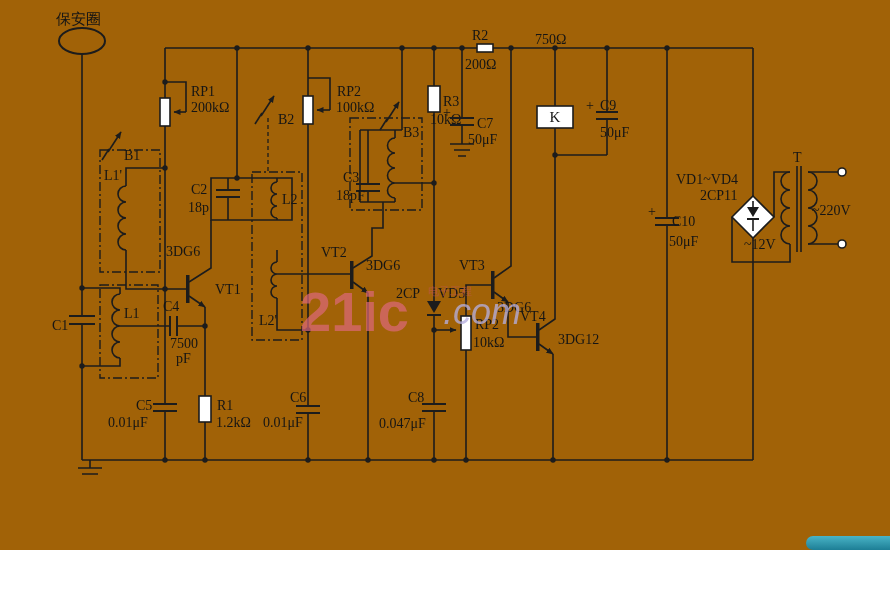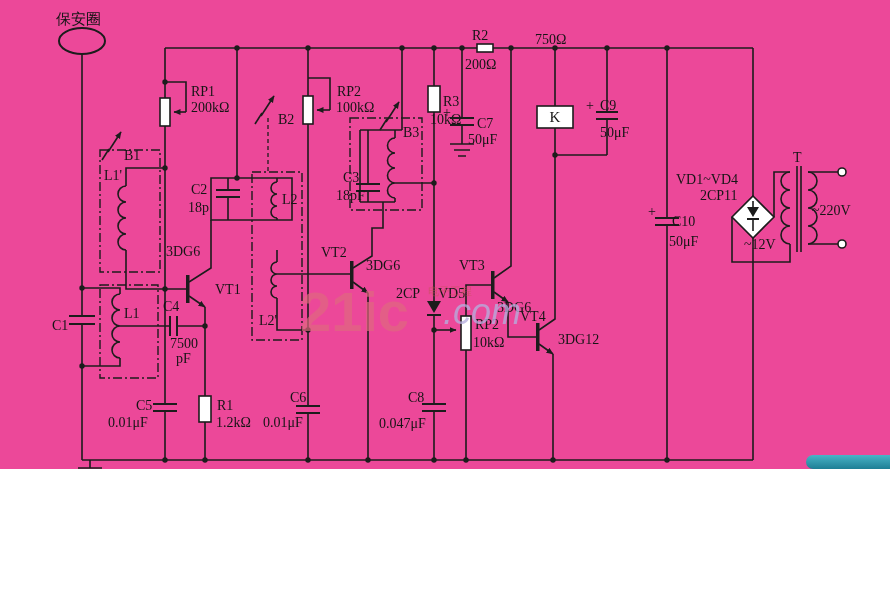--- a/index.html
+++ b/index.html
@@ -1,16 +1,16 @@
 <!DOCTYPE html>
 <html><head>
 <meta charset="utf-8">
 <style>
   html,body{margin:0;padding:0;background:#fff;}
-  .stage{position:relative;width:890px;height:469px;background:#ec4899;overflow:hidden;
+  .stage{position:relative;width:890px;height:550px;background:#a16207;overflow:hidden;
          font-family:"Liberation Serif", serif;}
   svg text{font-family:"Liberation Serif", serif;fill:#151515;}
   .ref{font-size:14px;}
   .val{font-size:14px;}
   .cjk{font-size:15px;}
   .wm-brand{font-family:"Liberation Sans", sans-serif;font-weight:bold;font-size:56px;
             fill:#e0697f;opacity:.68;}
   .wm-suffix{font-family:"Liberation Sans", sans-serif;font-style:italic;font-size:36px;
              fill:#b5aedd;opacity:.78;}
   .wm-tag{font-family:"Liberation Sans", sans-serif;font-size:11px;fill:#c25555;opacity:.6;}

